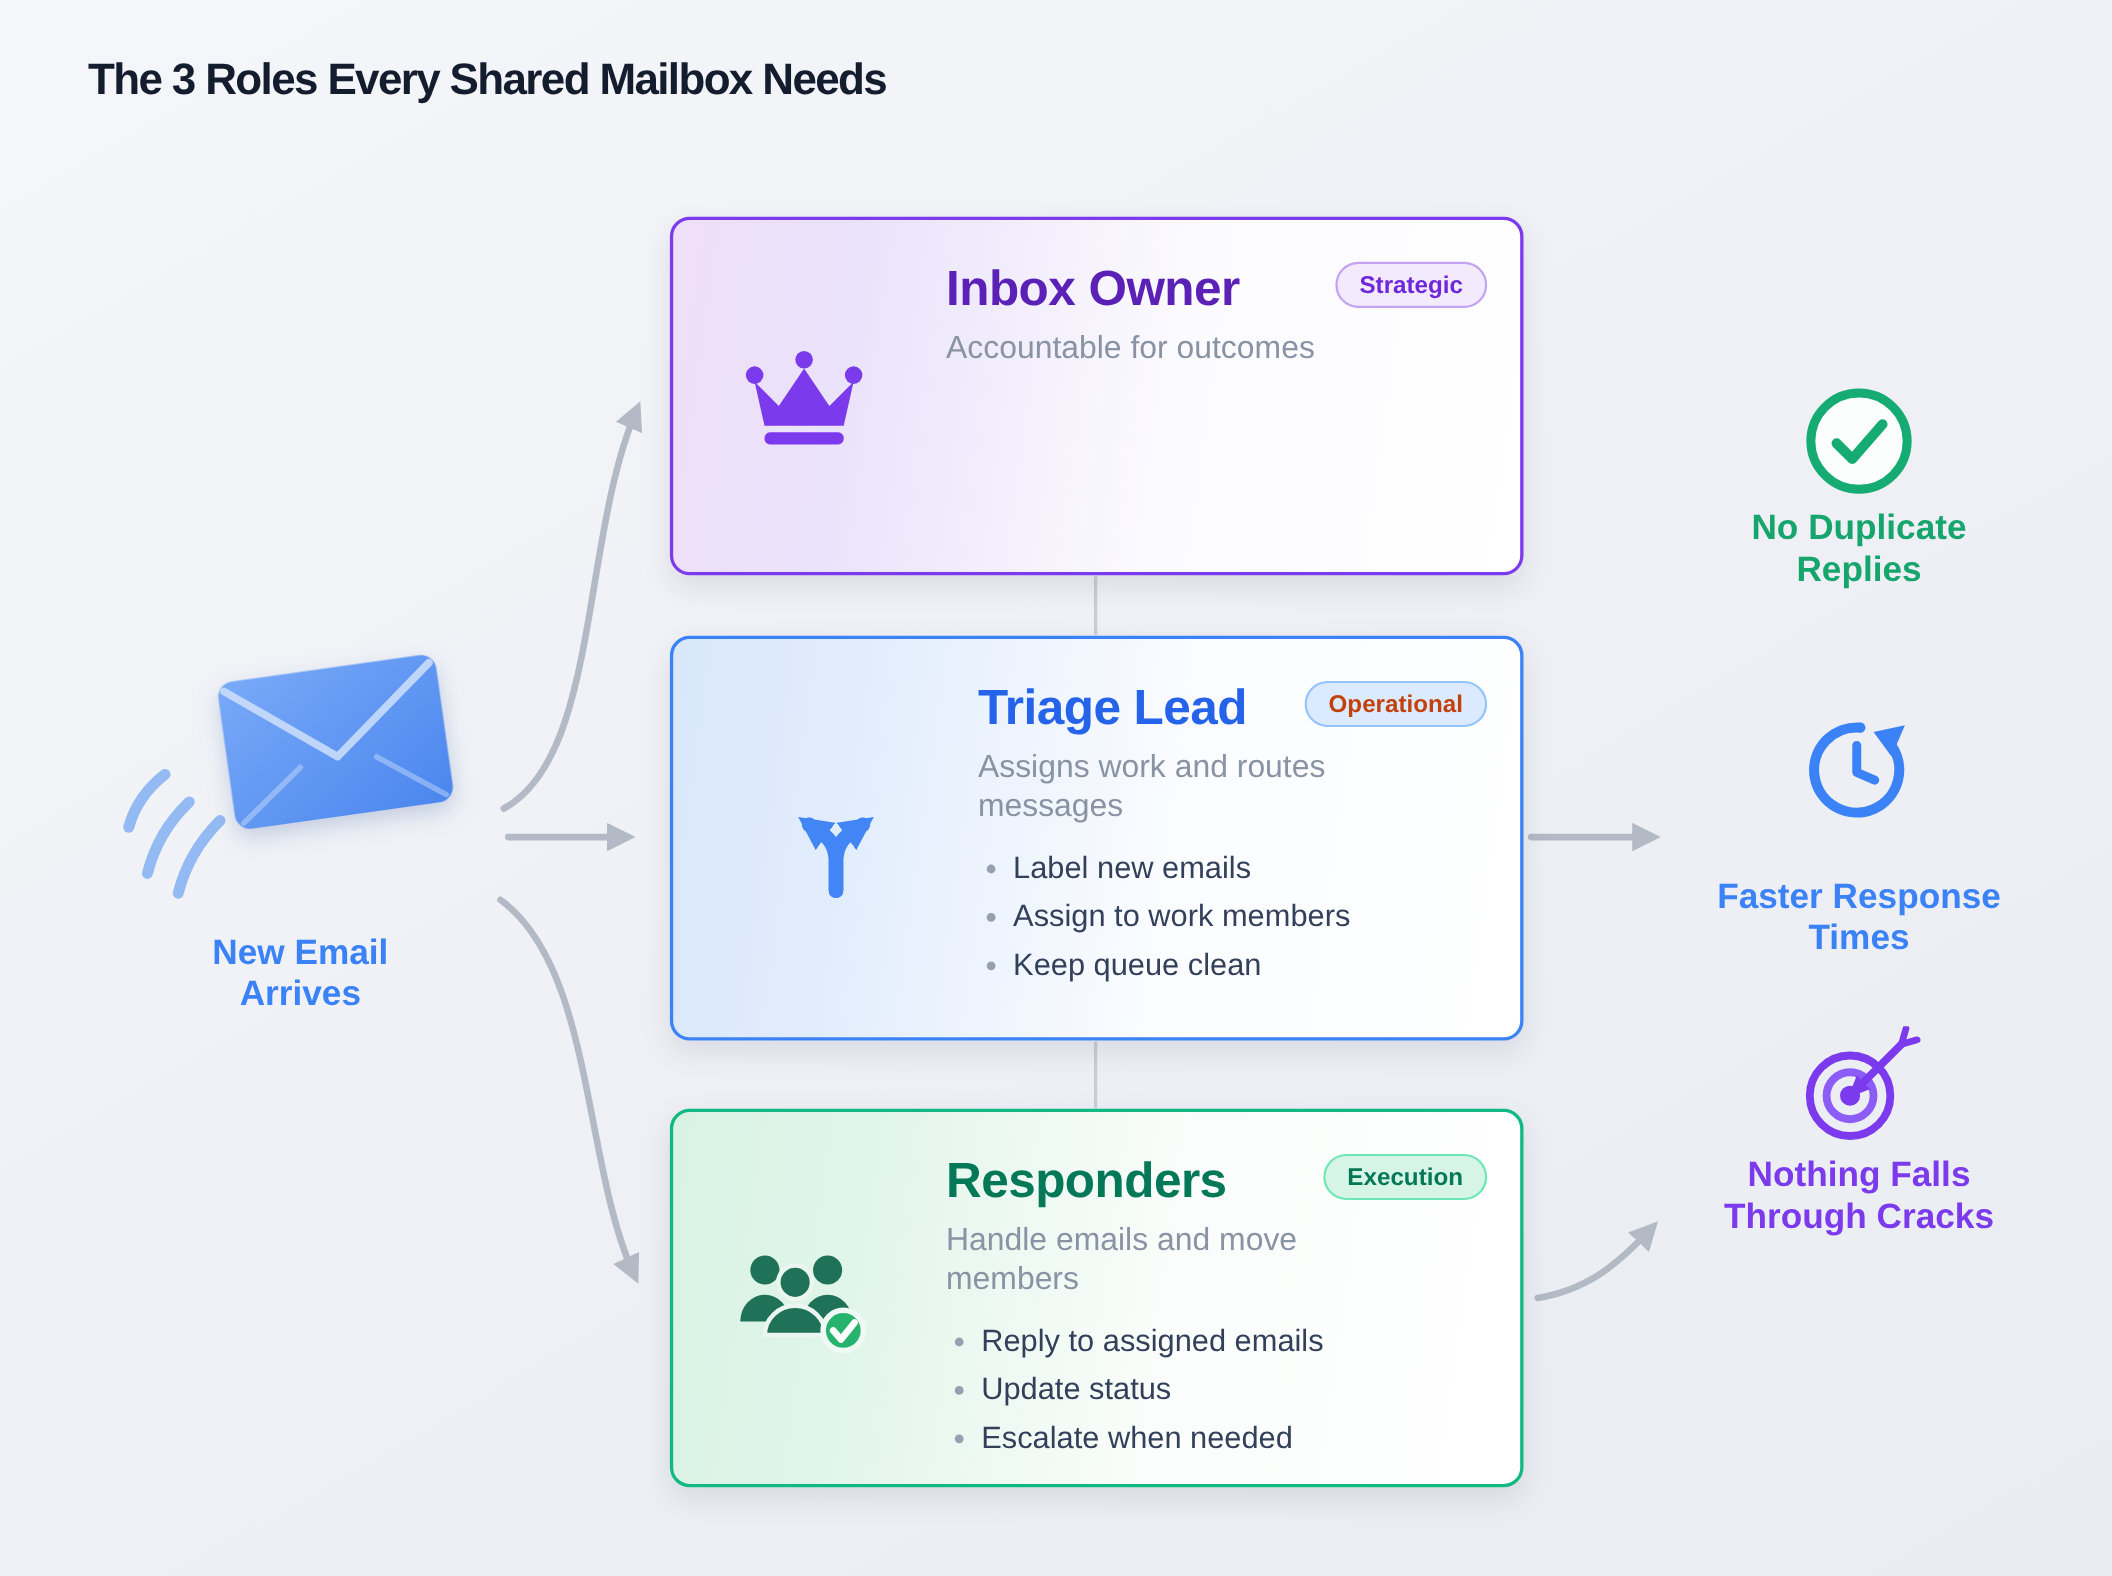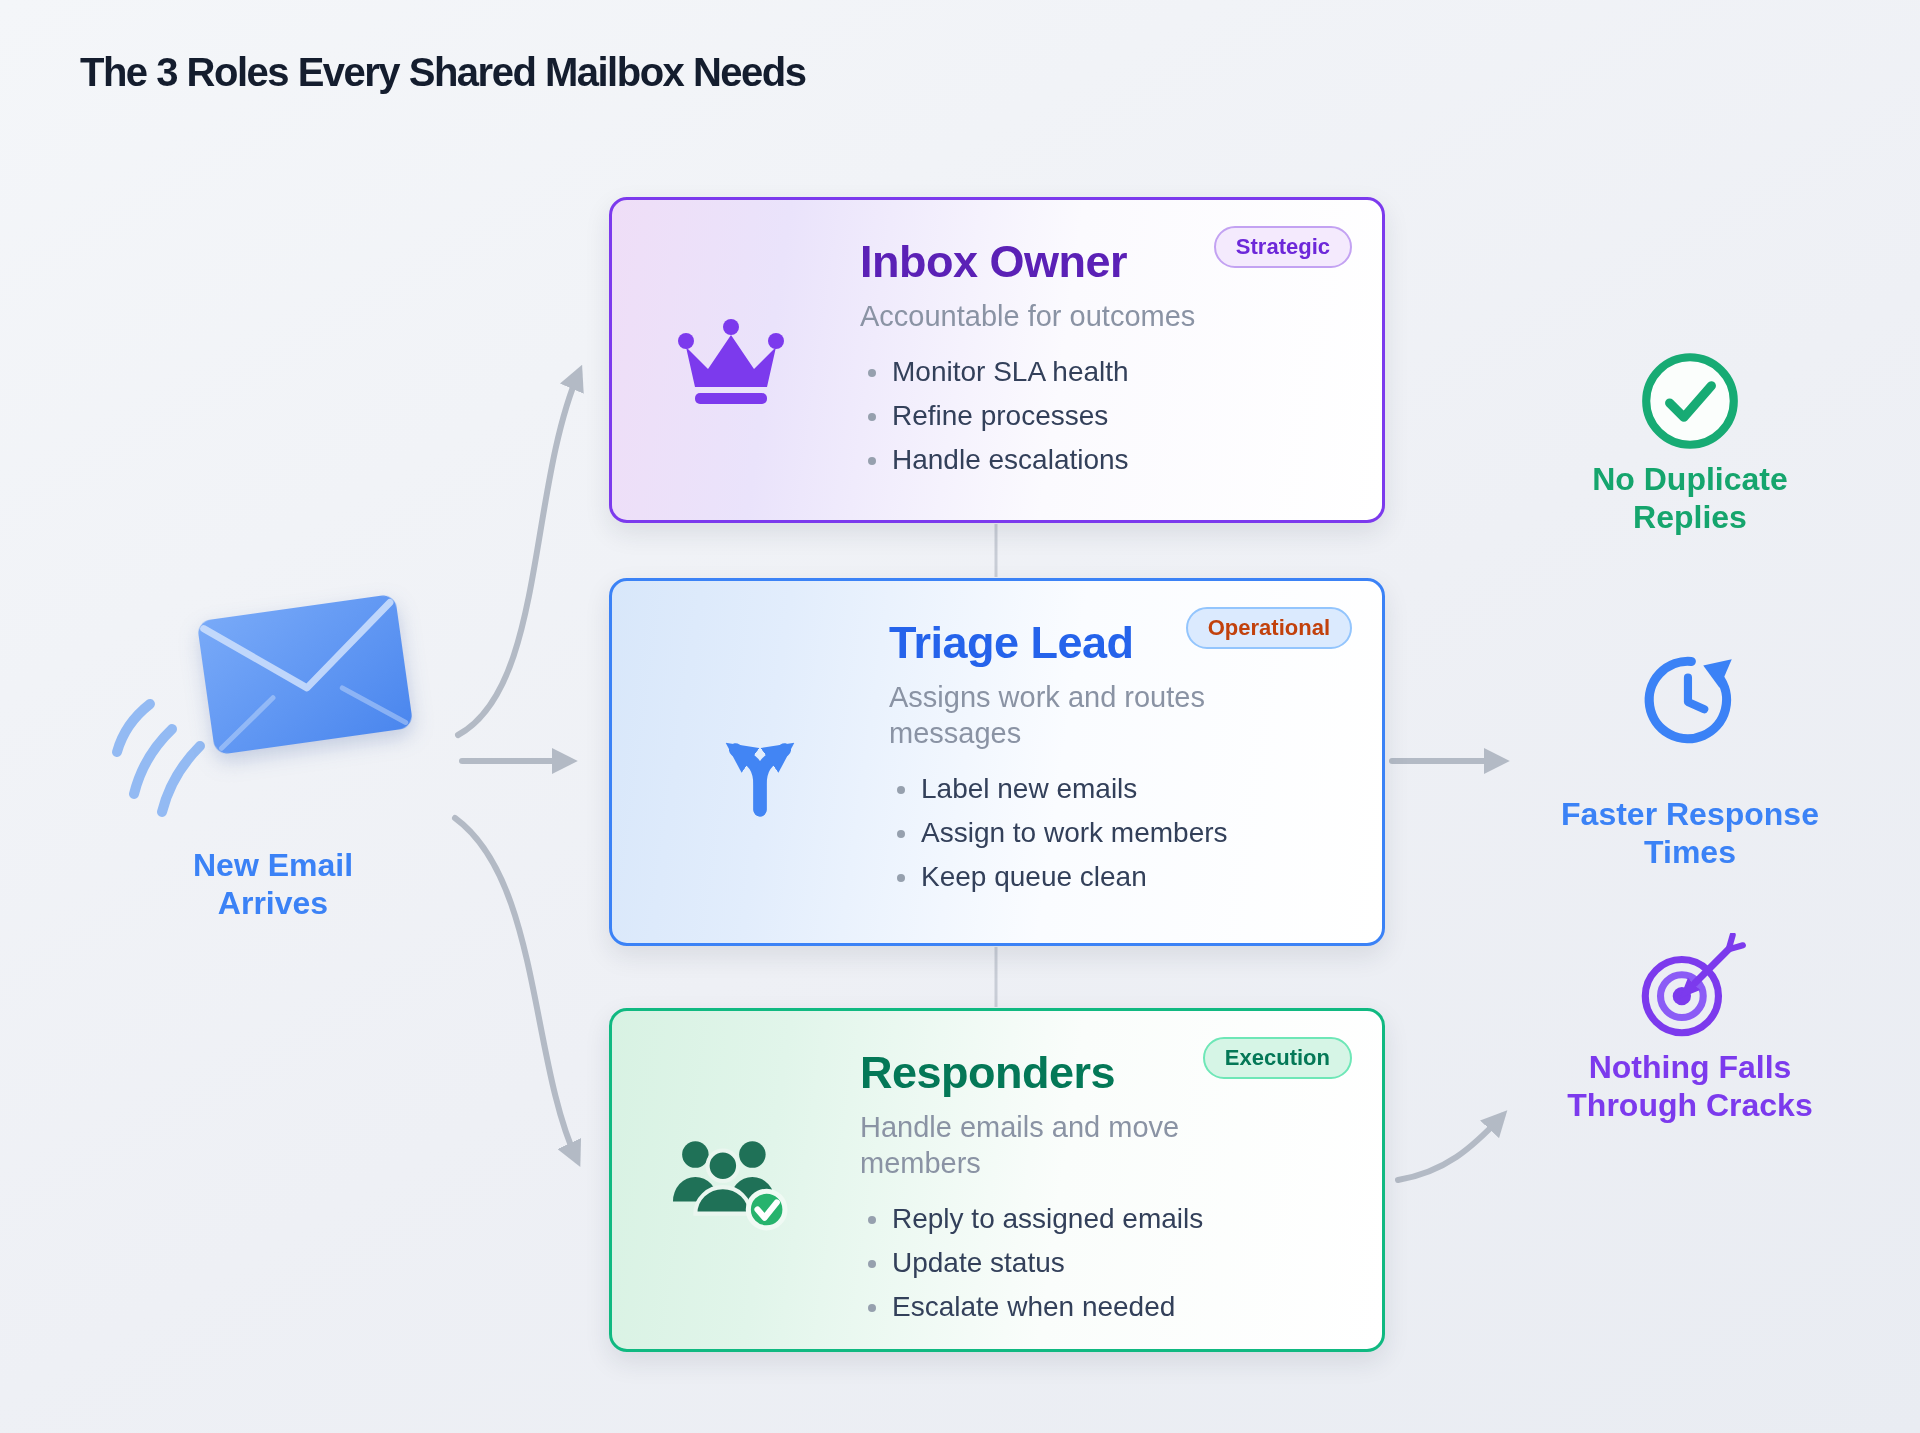--- a/index.html
+++ b/index.html
@@ -31,21 +31,21 @@
 
   .card-iconzone { flex:0 0 238px; display:flex; align-items:center; justify-content:center; }
   .card-body { flex:1; position:relative; padding:36px 40px 20px 10px; }
 
   .role-title { font-size:45px; font-weight:bold; letter-spacing:-0.5px; }
   .card-owner  .role-title { color:#5b21b6; }
   .card-triage .role-title { color:#2563eb; }
   .card-resp   .role-title { color:#047857; }
 
   .badge {
-    position:absolute; top:26px; right:30px;
+    position:absolute; top:38px; right:30px;
     font-size:22px; font-weight:bold; padding:6px 20px; border-radius:999px; white-space:nowrap;
   }
   .card-owner  .badge { color:#6d28d9; border:2px solid #c3a2f2; background:#f4eafd; }
   .card-triage .badge { color:#c2410c; border:2px solid #93c5fd; background:#dbeafe; }
   .card-resp   .badge { color:#047857; border:2px solid #6ee7b7; background:#d6f5e6; }
 
   .role-subtitle { margin-top:10px; max-width:440px; font-size:29px; line-height:36px; color:#8a93a4; }
 
   .bullets { margin-top:16px; list-style:none; }
   .bullets li {
@@ -134,25 +134,20 @@
           <circle cx="65" cy="22" r="8"></circle>
           <circle cx="110" cy="36" r="8"></circle>
           <rect x="29" y="88" width="72" height="11" rx="5"></rect>
         </g>
       </svg>
     </div>
     <div class="card-body">
       <div class="role-title">Inbox Owner</div>
       <div class="badge">Strategic</div>
       <div class="role-subtitle">Accountable for outcomes</div>
-      <ul class="bullets">
-        <li>Monitor SLA health</li>
-        <li>Refine processes</li>
-        <li>Handle escalations</li>
-      </ul>
     </div>
   </section>
 
   <section class="card card-triage">
     <div class="card-iconzone">
       <svg width="112" height="112" viewBox="0 0 110 110">
         <defs>
           <marker id="fa" markerUnits="userSpaceOnUse" markerWidth="30" markerHeight="30" viewBox="0 0 10 10" refX="6" refY="5" orient="auto">
             <path d="M0,0 L10,5 L0,10 Z" fill="#4285f4"></path>
           </marker>

